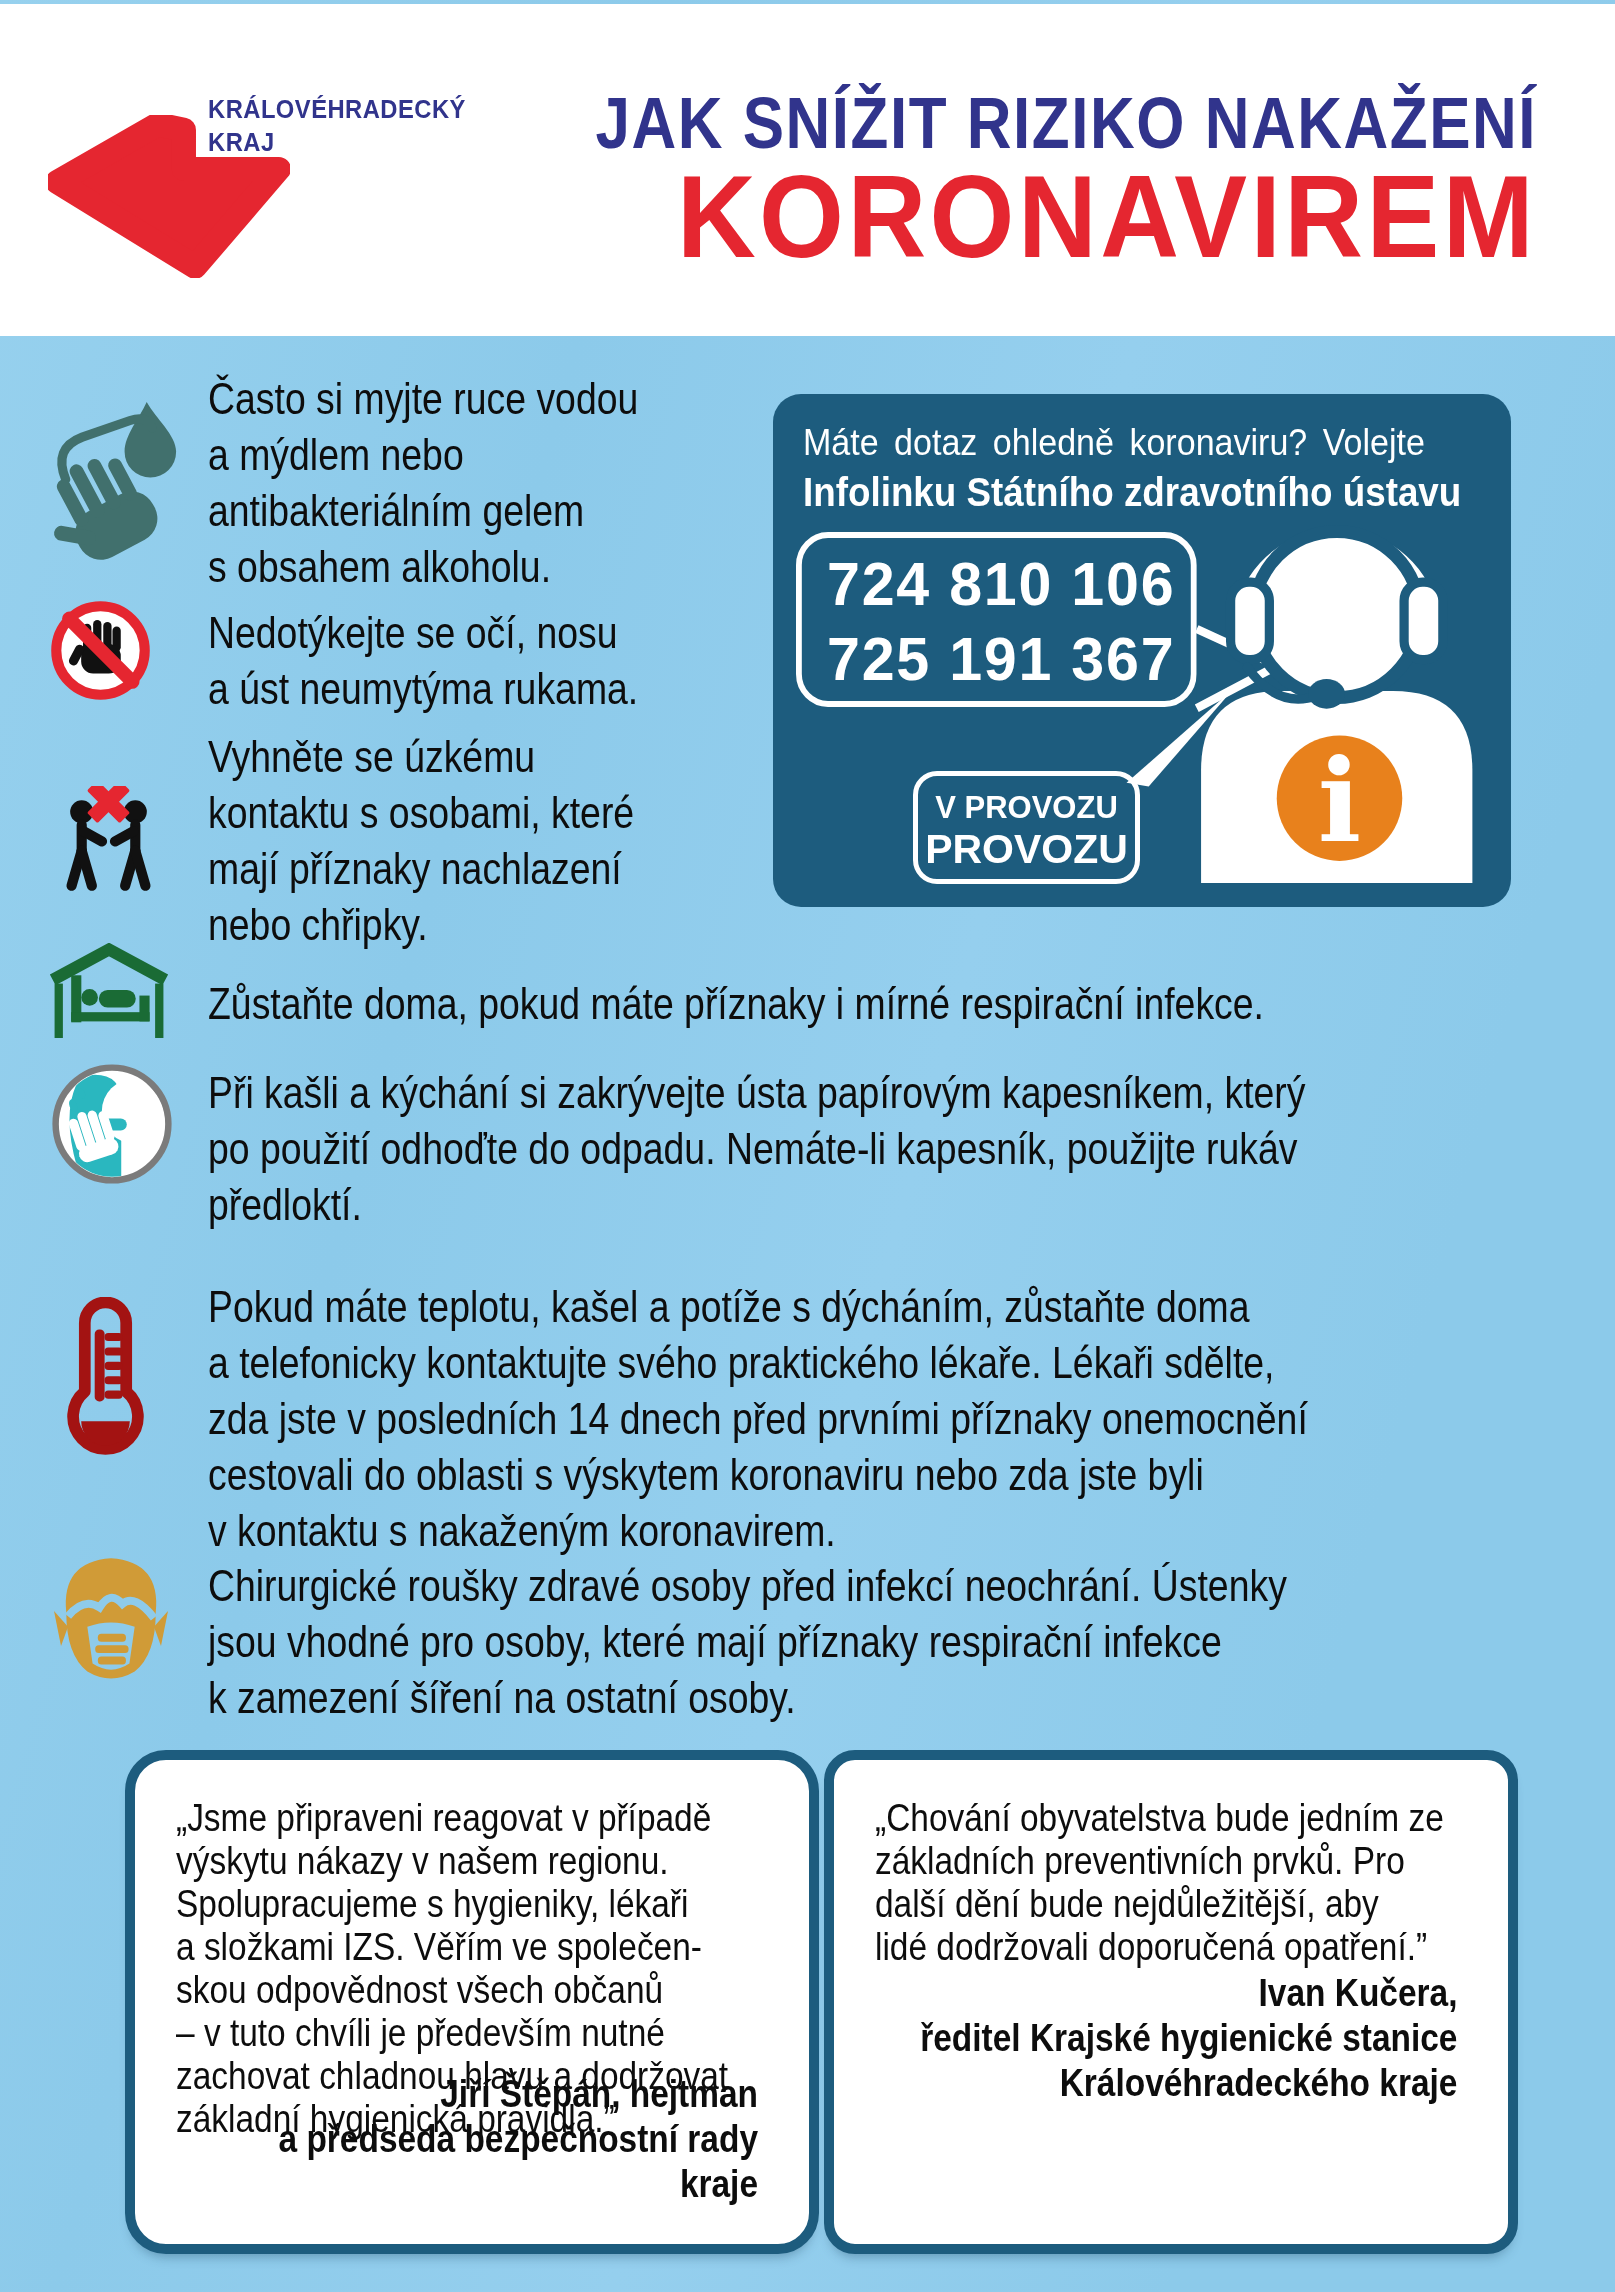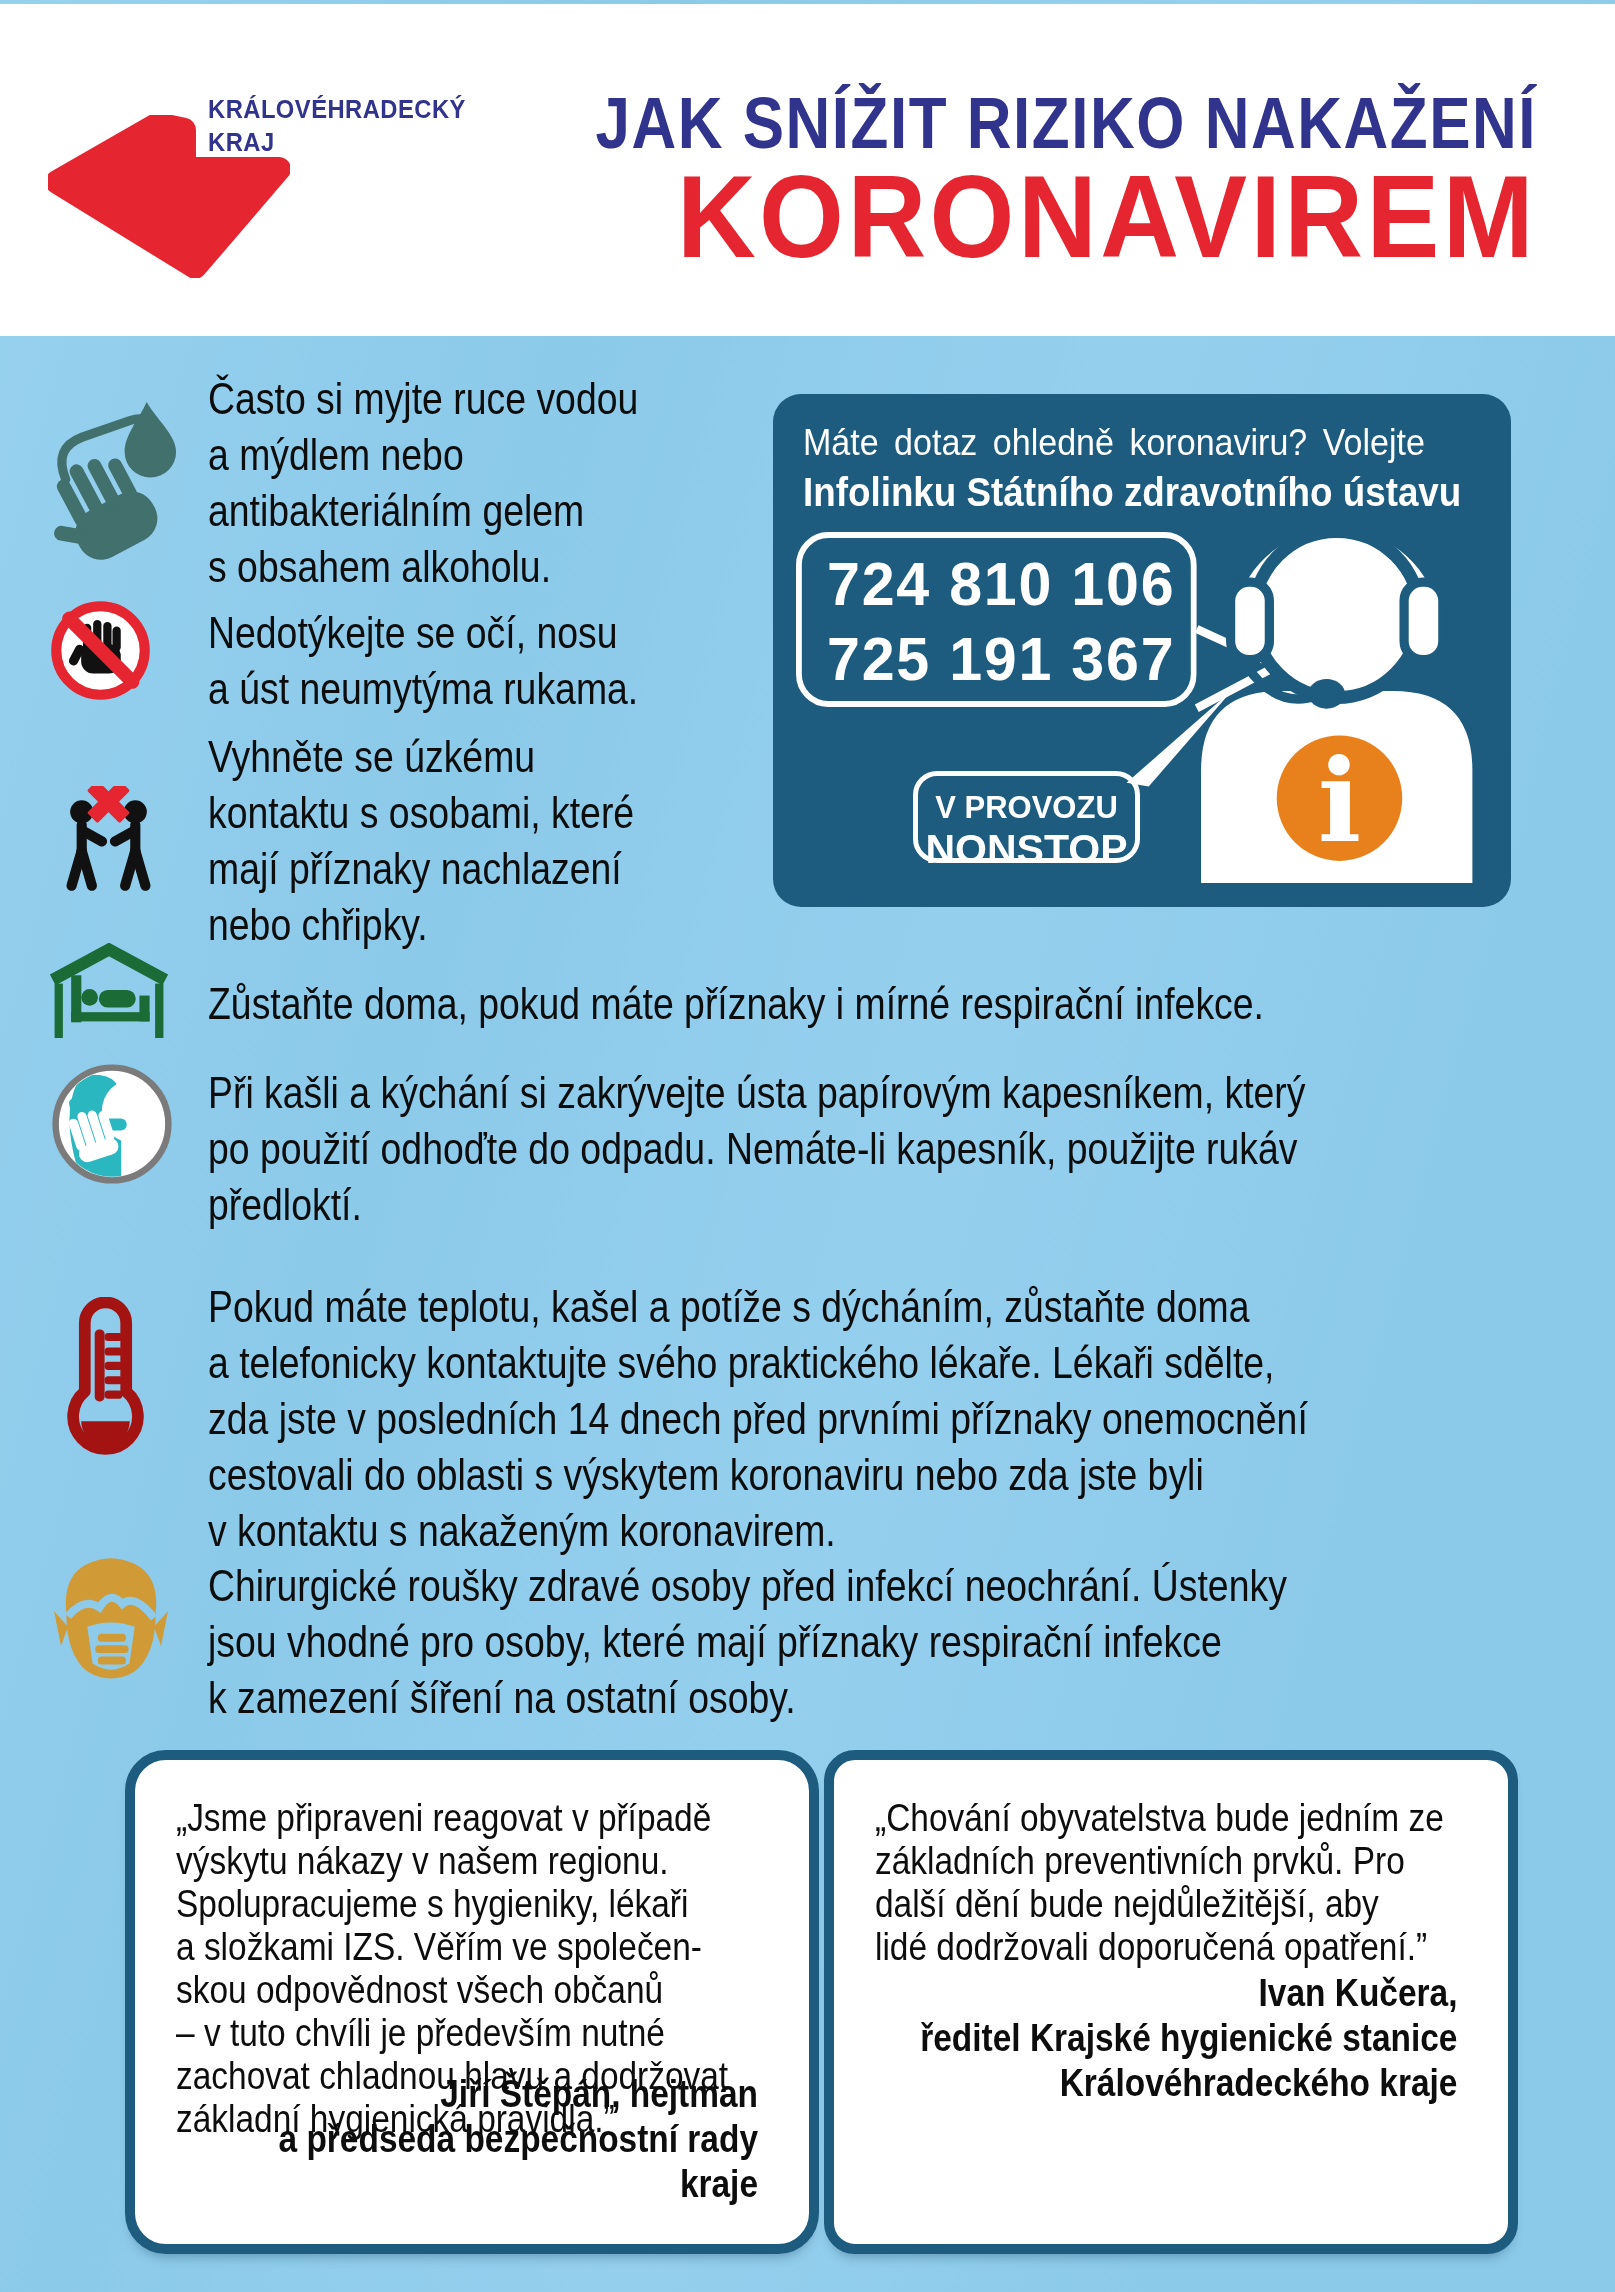--- a/index.html
+++ b/index.html
@@ -51,21 +51,21 @@
   .phone-bubble{
     position:absolute;left:23px;top:138px;width:413px;height:175px;
     border:6.5px solid #fff;border-radius:33px;box-sizing:border-box;
     padding:9.2px 0 0 26px;color:#fff;font-weight:bold;
     font-size:61px;line-height:75px;white-space:pre-line;letter-spacing:1.8px;
     transform:scaleX(.97);transform-origin:left top;
   }
   .bubble-tail{position:absolute;left:421px;top:222px;width:96px;height:103px;}
   .nonstop-tail{position:absolute;left:348px;top:291px;width:120px;height:103px;}
   .nonstop-bubble{
-    position:absolute;left:140px;top:377px;width:227px;height:92px;
+    position:absolute;left:140px;top:377px;width:227px;height:113px;
     border:5.5px solid #fff;border-radius:24px;box-sizing:border-box;
     text-align:center;color:#fff;font-weight:bold;
   }
   .nonstop-line1{font-size:31px;line-height:37px;margin-top:13px;}
   .nonstop-line2{font-size:41px;line-height:46px;}
   .operator{position:absolute;left:417px;top:107px;width:323px;height:406px;}
   
   .quote-box{
     position:absolute;top:1750px;width:694px;height:504px;box-sizing:border-box;
     background:#fff;border:10px solid #1d5c7e;border-radius:41px;
@@ -270,21 +270,21 @@
     </span>
 
     <span class="nonstop-tail">
       <svg viewBox="0 0 130 112">
         <polygon points="6,106 122,4 30,110" fill="#ffffff"></polygon>
       </svg>
     </span>
 
     <div class="nonstop-bubble">
       <div class="nonstop-line1">V PROVOZU</div>
-      <div class="nonstop-line2">NONSTOP</div>
+      <div class="nonstop-line2">PROVOZU</div>
     </div>
 
     <span class="operator">
       <svg viewBox="0 0 350 440">
         <path d="M62 118 A100 100 0 0 1 256 118" fill="none" stroke="#ffffff" stroke-width="24"></path>
         <path d="M12 414 L12 292 Q12 206 98 206 L220 206 Q306 206 306 292 L306 414 Z" fill="#ffffff"></path>
         <circle cx="159" cy="123" r="90" fill="#ffffff" stroke="#1d5c7e" stroke-width="14"></circle>
         <rect x="44" y="88" width="42" height="84" rx="20" fill="#ffffff" stroke="#1d5c7e" stroke-width="10"></rect>
         <rect x="232" y="88" width="42" height="84" rx="20" fill="#ffffff" stroke="#1d5c7e" stroke-width="10"></rect>
         <path d="M62 180 Q95 226 138 211" fill="none" stroke="#1d5c7e" stroke-width="10" stroke-linecap="round"></path>

